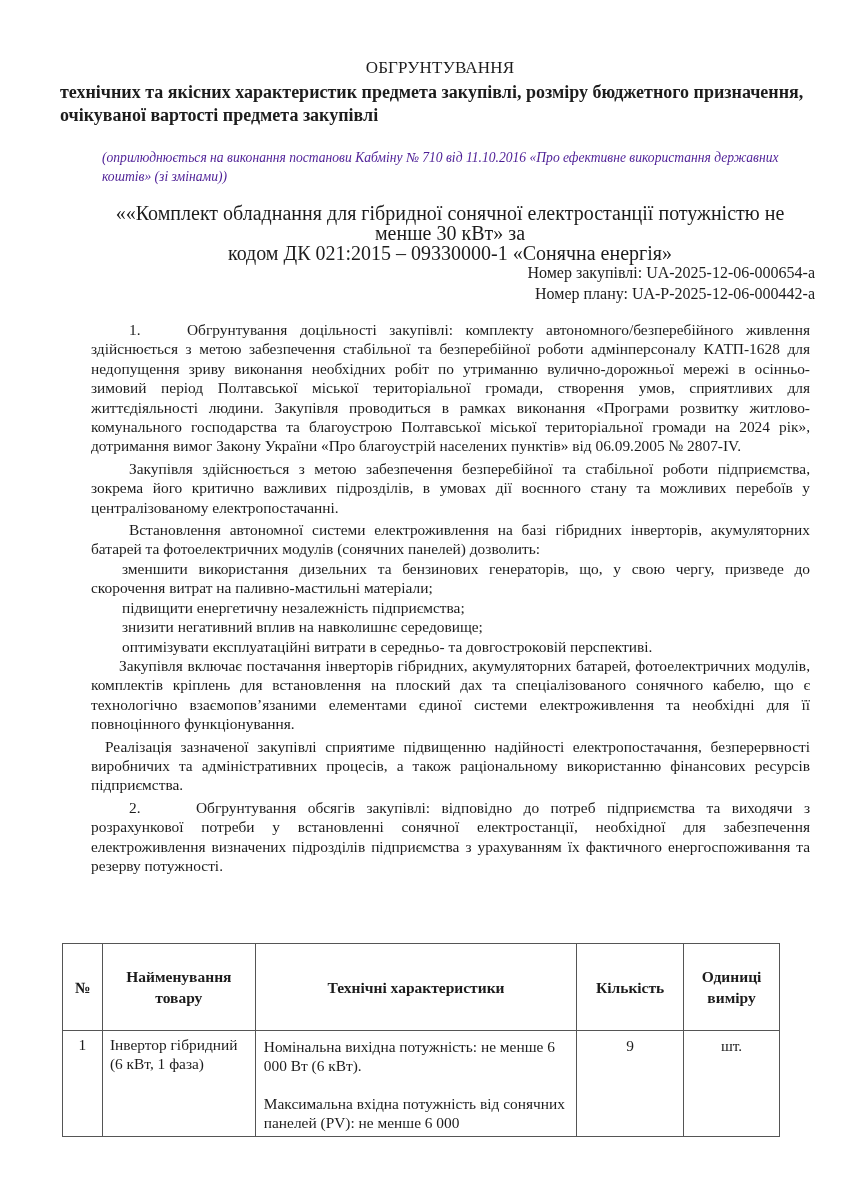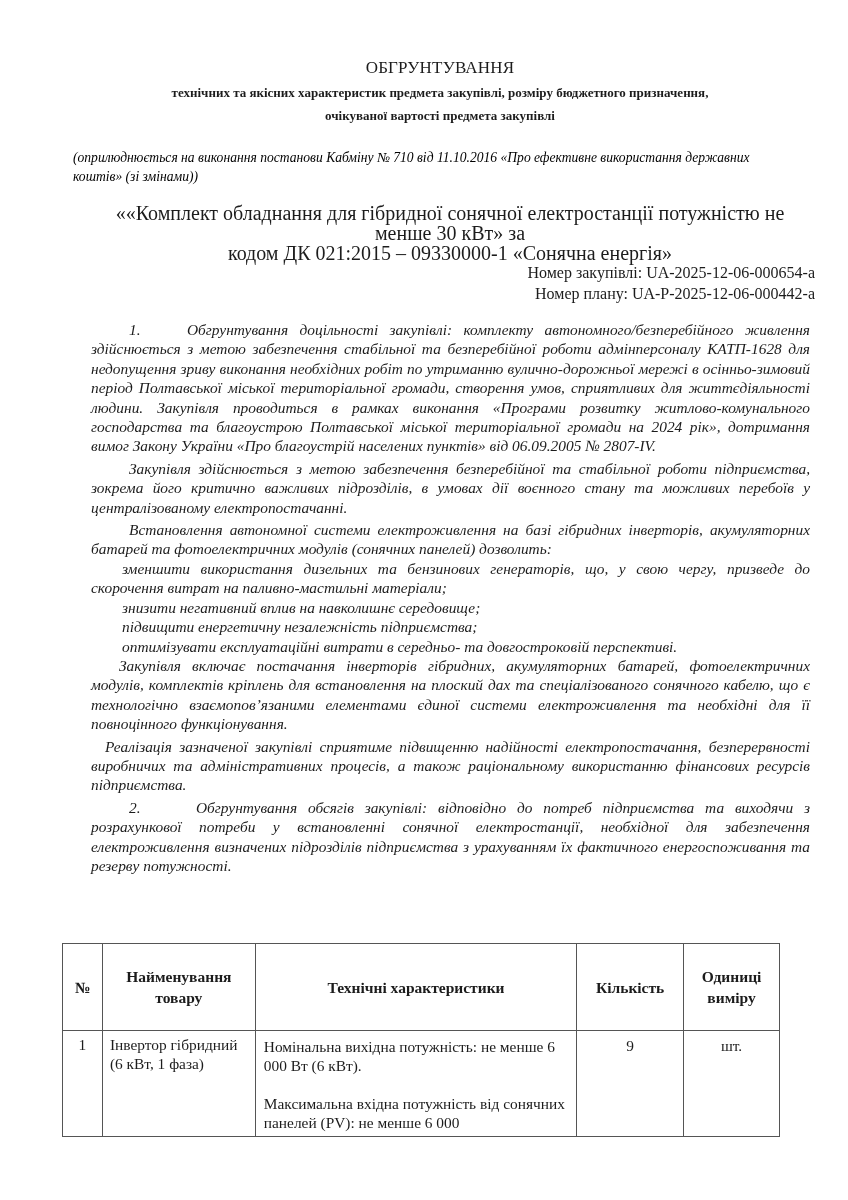--- a/index.html
+++ b/index.html
@@ -3,26 +3,26 @@
 <meta charset="utf-8">
 <style>
   html, body { margin: 0; padding: 0; background: #ffffff; }
   body {
     width: 848px; height: 1200px; overflow: hidden; position: relative;
     font-family: "Liberation Serif", "DejaVu Serif", serif;
     color: #1c1c1c;
   }
   .page { position: absolute; left: 0; top: 0; width: 848px; height: 1200px; }
   .title { position: absolute; left: 80px; width: 720px; top: 58px; font-weight: normal; font-size: 17px; text-align: center; letter-spacing: 0.2px; }
-  .subtitle { position: absolute; left: 60px; width: 760px; top: 81px; font-weight: bold; font-size: 13px; line-height: 23px; text-align: center; }
-  .note { position: absolute; left: 73px; width: 725px; top: 148px; font-style: italic; font-size: 13.6px; line-height: 19px; color: #000000; }
+  .subtitle { position: absolute; left: 60px; width: 760px; top: 81px; font-weight: bold; font-size: 18px; line-height: 23px; }
+  .note { position: absolute; left: 102px; width: 725px; top: 148px; font-style: italic; font-size: 13.6px; line-height: 19px; color: #4c1d95; }
   .subject { position: absolute; left: 85px; width: 730px; top: 203px; font-size: 20px; line-height: 20px; text-align: center; }
   .ids { position: absolute; left: 85px; width: 730px; top: 262px; font-size: 16px; line-height: 21px; text-align: right; }
   .body { position: absolute; left: 91px; width: 719px; top: 320px; font-size: 15.4px; line-height: 19.4px; text-align: justify; }
-  .body p { margin: 0; font-style: italic; }
+  .body p { margin: 0; }
   .ind { text-indent: 38px; }
   .ind2 { text-indent: 28px; }
   .ind3 { text-indent: 14px; }
   .li { padding-left: 31px; text-align: left; }
   .num { display: inline-block; width: 58px; text-indent: 0; }
   table.spec {
     position: absolute; left: 62px; top: 943px; width: 718px;
     border-collapse: collapse; font-size: 15.4px; line-height: 19px;
   }
   table.spec th, table.spec td { border: 1px solid #555; vertical-align: top; padding: 0; }
@@ -63,22 +63,22 @@
   <div class="ids">
     <div>Номер закупівлі: UA-2025-12-06-000654-a</div>
     <div>Номер плану: UA-P-2025-12-06-000442-a</div>
   </div>
 
   <div class="body">
     <p class="ind"><span class="num">1.</span><span>Обгрунтування доцільності закупівлі: комплекту автономного/безперебійного живлення здійснюється з метою забезпечення стабільної та безперебійної роботи адмінперсоналу КАТП-1628 для недопущення зриву виконання необхідних робіт по утриманню вулично-дорожньої мережі в осінньо-зимовий період Полтавської міської територіальної громади, створення умов, сприятливих для життєдіяльності людини. Закупівля проводиться в рамках виконання «Програми розвитку житлово-комунального господарства та благоустрою Полтавської міської територіальної громади на 2024 рік», дотримання вимог Закону України  «Про благоустрій населених пунктів» від 06.09.2005 № 2807-IV.</span></p>
     <p class="ind" style="margin-top:3px">Закупівля здійснюється з метою забезпечення безперебійної та стабільної роботи підприємства, зокрема його критично важливих підрозділів, в умовах дії воєнного стану та можливих перебоїв у централізованому електропостачанні.</p>
     <p class="ind" style="margin-top:3px">Встановлення автономної системи електроживлення на базі гібридних інверторів, акумуляторних батарей та фотоелектричних модулів (сонячних панелей) дозволить:</p>
     <p class="li ind-wrap" style="text-align:justify;padding-left:0;text-indent:31px">зменшити використання дизельних та бензинових генераторів, що, у свою чергу, призведе до скорочення витрат на паливно-мастильні матеріали;</p>
+    <p class="li">підвищити енергетичну незалежність підприємства;</p>
     <p class="li">знизити негативний вплив на навколишнє середовище;</p>
-    <p class="li">підвищити енергетичну незалежність підприємства;</p>
     <p class="li">оптимізувати експлуатаційні витрати в середньо- та довгостроковій перспективі.</p>
     <p class="ind2">Закупівля включає постачання інверторів гібридних, акумуляторних батарей, фотоелектричних модулів, комплектів кріплень для встановлення на плоский дах та спеціалізованого сонячного кабелю, що є технологічно взаємопов’язаними елементами єдиної системи електроживлення та необхідні для її повноцінного функціонування.</p>
     <p class="ind3" style="margin-top:3px">Реалізація зазначеної закупівлі сприятиме підвищенню надійності електропостачання, безперервності виробничих та адміністративних процесів, а також раціональному використанню фінансових ресурсів підприємства.</p>
     <p class="ind" style="margin-top:3px"><span class="num" style="width:67px">2.</span><span>Обгрунтування обсягів закупівлі: відповідно до потреб підприємства та виходячи з розрахункової потреби у встановленні сонячної електростанції, необхідної для забезпечення електроживлення визначених підрозділів підприємства з урахуванням їх фактичного енергоспоживання та резерву потужності.</span></p>
   </div>
 
 
   <table class="spec">
     <thead>
       <tr>

